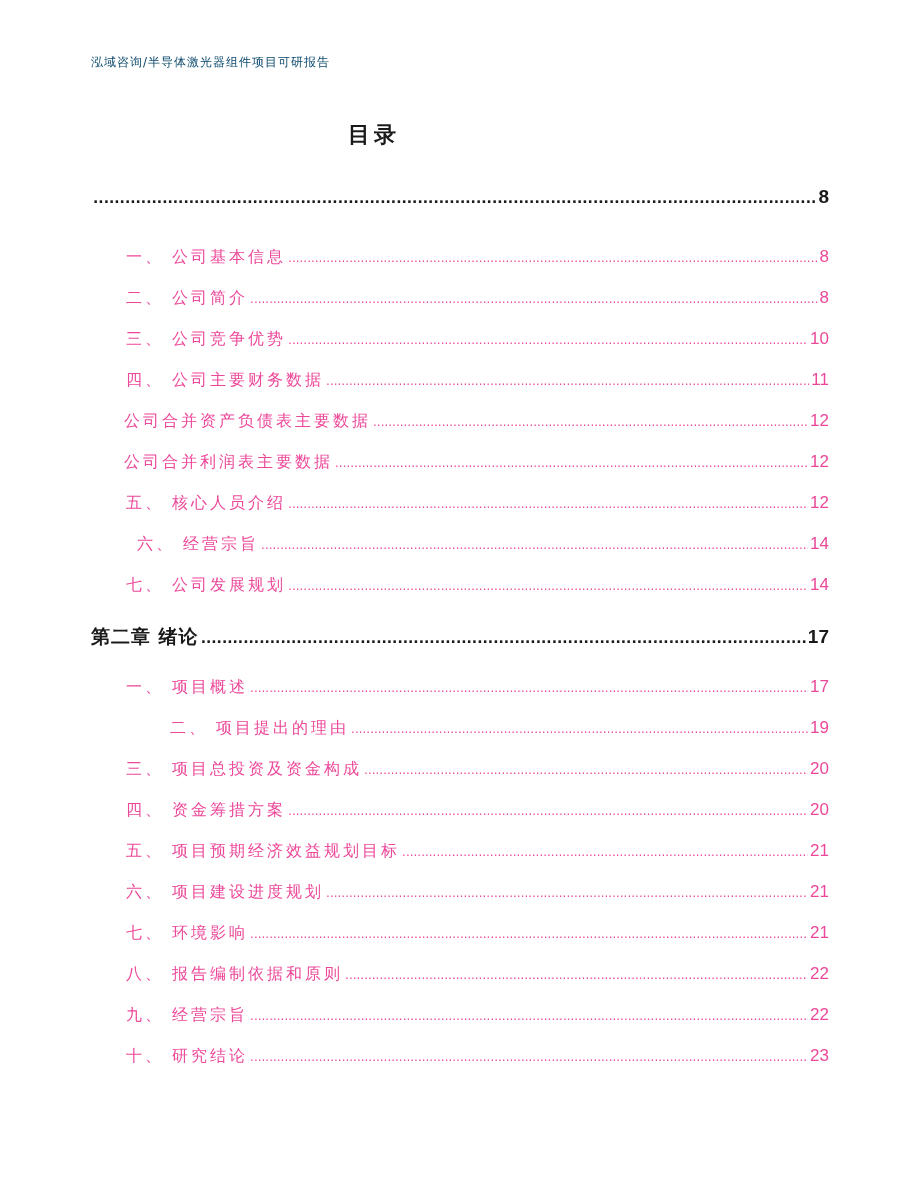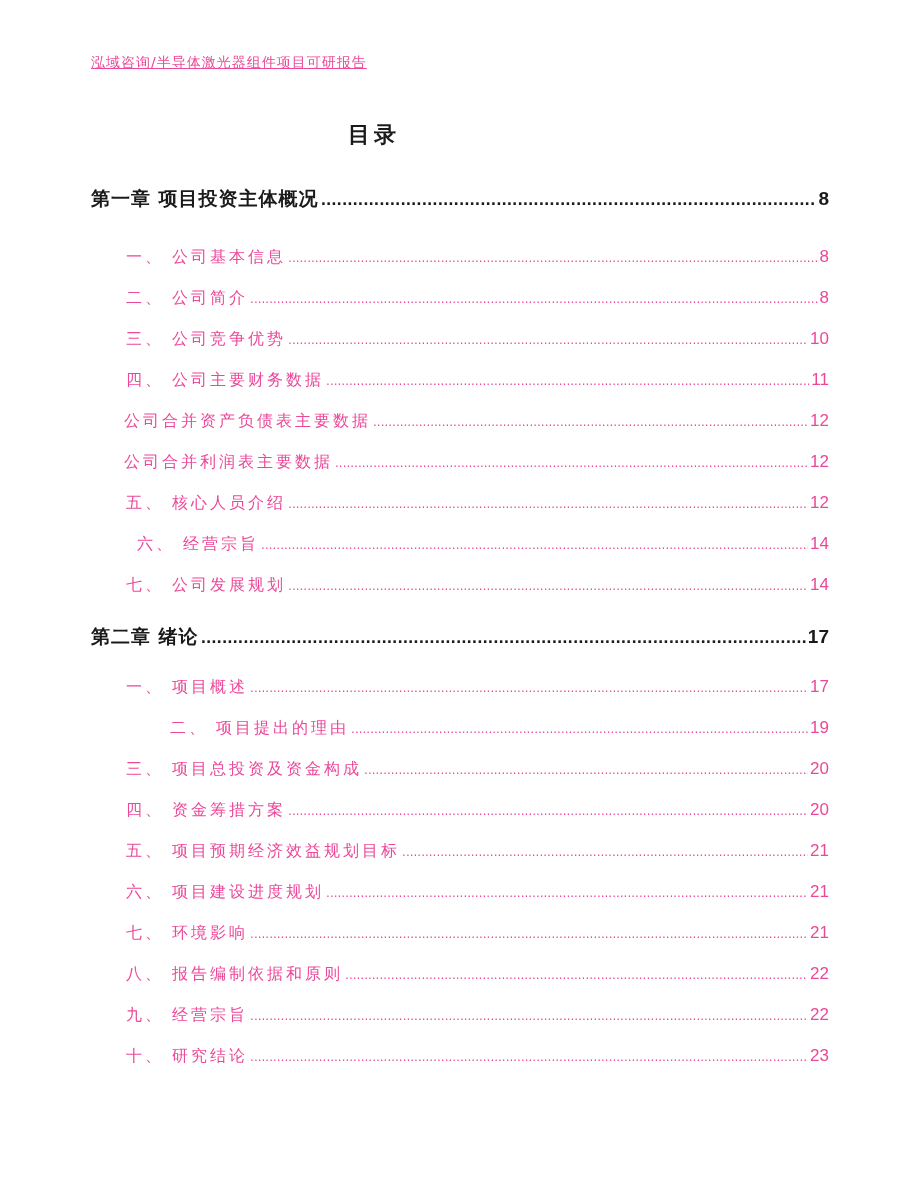--- a/index.html
+++ b/index.html
@@ -1,21 +1,20 @@
 <!DOCTYPE html>
 <html><head>
 <meta charset="utf-8">
 <style>
   html, body { margin: 0; padding: 0; background: #ffffff; }
   body { width: 920px; height: 1191px; position: relative; overflow: hidden; color: #1a1a1a; }
   .header {
     position: absolute; left: 91px; top: 54px;
-    font-family: "DejaVu Sans", sans-serif; font-size: 14px; color: #ec4899;
+    font-family: "DejaVu Sans", sans-serif; font-size: 12px; color: #0c4a6e;
     letter-spacing: 1px;
-    text-decoration: underline;
   }
   .title {
     position: absolute; left: 0; width: 748px; top: 120px; text-align: center;
     font-family: "DejaVu Sans", sans-serif; font-size: 22px; font-weight: bold; letter-spacing: 4px;
   }
   .toc { position: absolute; left: 0; top: 0; width: 920px; }
   .row {
     position: absolute; display: flex; align-items: baseline; right: 91px;
     font-family: "DejaVu Sans", sans-serif;
   }
@@ -38,21 +37,20 @@
 </style>
 </head>
 <body>
 
 <div class="header">泓域咨询/半导体激光器组件项目可研报告</div>
 
 <div class="title">目录</div>
 
 <div class="toc" id="toc">
     <div class="row chapter" style="top: 186px; left: 91px;">
-      <span class="label">第一章 项目投资主体概况</span>
       <span class="leader"></span>
       <span class="page">8</span>
     </div>
     <div class="row section" style="top: 247px; left: 126px;">
       <span class="label">一、 公司基本信息</span>
       <span class="leader"></span>
       <span class="page">8</span>
     </div>
     <div class="row section" style="top: 288px; left: 126px;">
       <span class="label">二、 公司简介</span>

